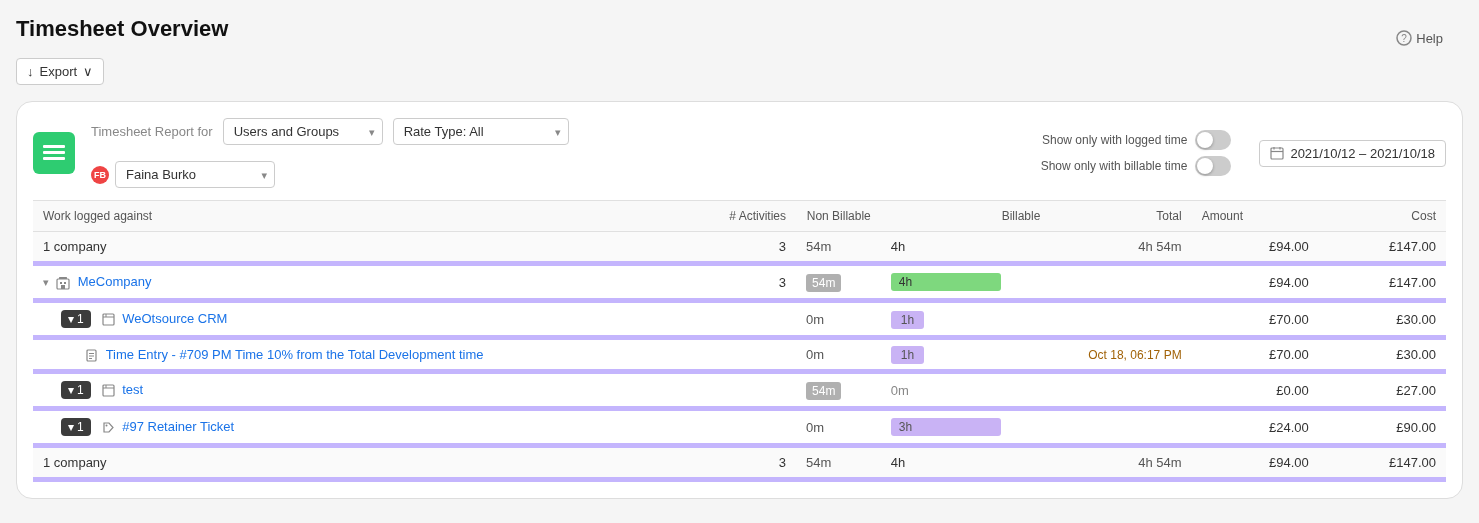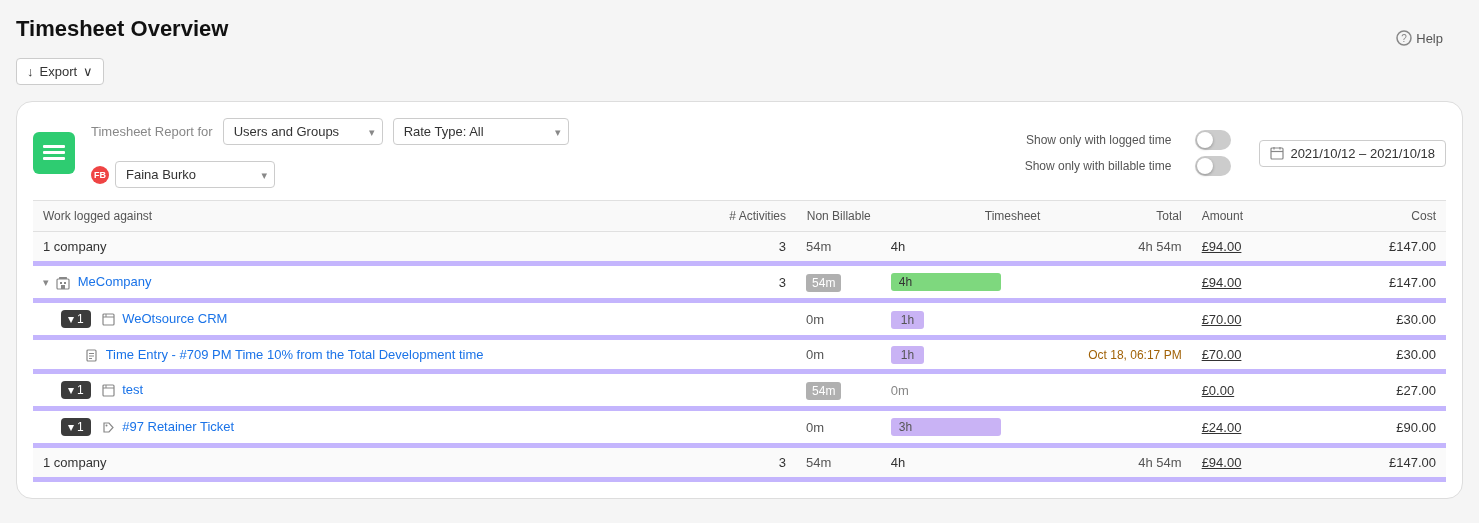--- a/index.html
+++ b/index.html
@@ -44,21 +44,21 @@
       border: 1px solid #ccc; border-radius: 4px; padding: 5px 28px 5px 10px;
       font-size: 13px; background: #fff; appearance: none; cursor: pointer;
       color: #333; min-width: 160px;
     }
     .select-arrow {
       position: absolute; right: 8px; top: 50%; transform: translateY(-50%);
       pointer-events: none; color: #888; font-size: 11px;
     }
 
     .toggles-section { margin-left: auto; display: flex; flex-direction: column; gap: 6px; align-items: flex-end; }
-    .toggle-row { display: flex; align-items: center; gap: 24px; }
+    .toggle-row { display: flex; align-items: center; gap: 8px; }
     .toggle-label { font-size: 12px; color: #555; }
     .toggle {
       width: 36px; height: 20px; background: #ccc; border-radius: 10px;
       position: relative; cursor: pointer; flex-shrink: 0;
     }
     .toggle-knob {
       width: 16px; height: 16px; background: #fff; border-radius: 50%;
       position: absolute; top: 2px; left: 2px; transition: left 0.2s;
       box-shadow: 0 1px 3px rgba(0,0,0,0.3);
     }
@@ -88,21 +88,21 @@
 
     .th-activities { text-align: right; }
     .th-nonbillable, .th-billable { text-align: right; }
     .th-total { text-align: right; }
     .th-amount { text-align: left; }
     .th-cost { text-align: right; }
 
     .td-activities { text-align: right; }
     .td-nonbillable { text-align: left; color: #555; }
     .td-total { text-align: right; color: #555; }
-    .td-amount { text-align: left; text-decoration: underline; }
+    .td-amount { text-align: right; }
     .td-cost { text-align: right; }
 
     .summary-row td { font-weight: 500; background: #fafafa; }
     .footer-row td { font-weight: 500; background: #fafafa; border-top: 2px solid #ddd; }
 
     .link-blue { color: #1a73e8; text-decoration: none; cursor: pointer; }
 
     .expand-btn {
       background: none; border: none; cursor: pointer; color: #888; font-size: 11px; margin-right: 4px;
     }
@@ -214,21 +214,21 @@
 
     </div>
 
     <div class="table-section">
       <table>
         <thead>
           <tr>
             <th style="width:46%;">Work logged against</th>
             <th class="th-activities" style="width:8%;"># Activities</th>
             <th class="th-nonbillable" style="width:6%;">Non Billable</th>
-            <th class="th-billable" style="width:12%;">Timesheet</th>
+            <th class="th-billable" style="width:12%;">Billable</th>
             <th class="th-total" style="width:10%;">Total</th>
             <th class="th-amount" style="width:9%;">Amount</th>
             <th class="th-cost" style="width:9%;">Cost</th>
           </tr>
         </thead>
         <tbody>
 
           <tr class="summary-row">
             <td>1 company</td>
             <td class="td-activities">3</td>

